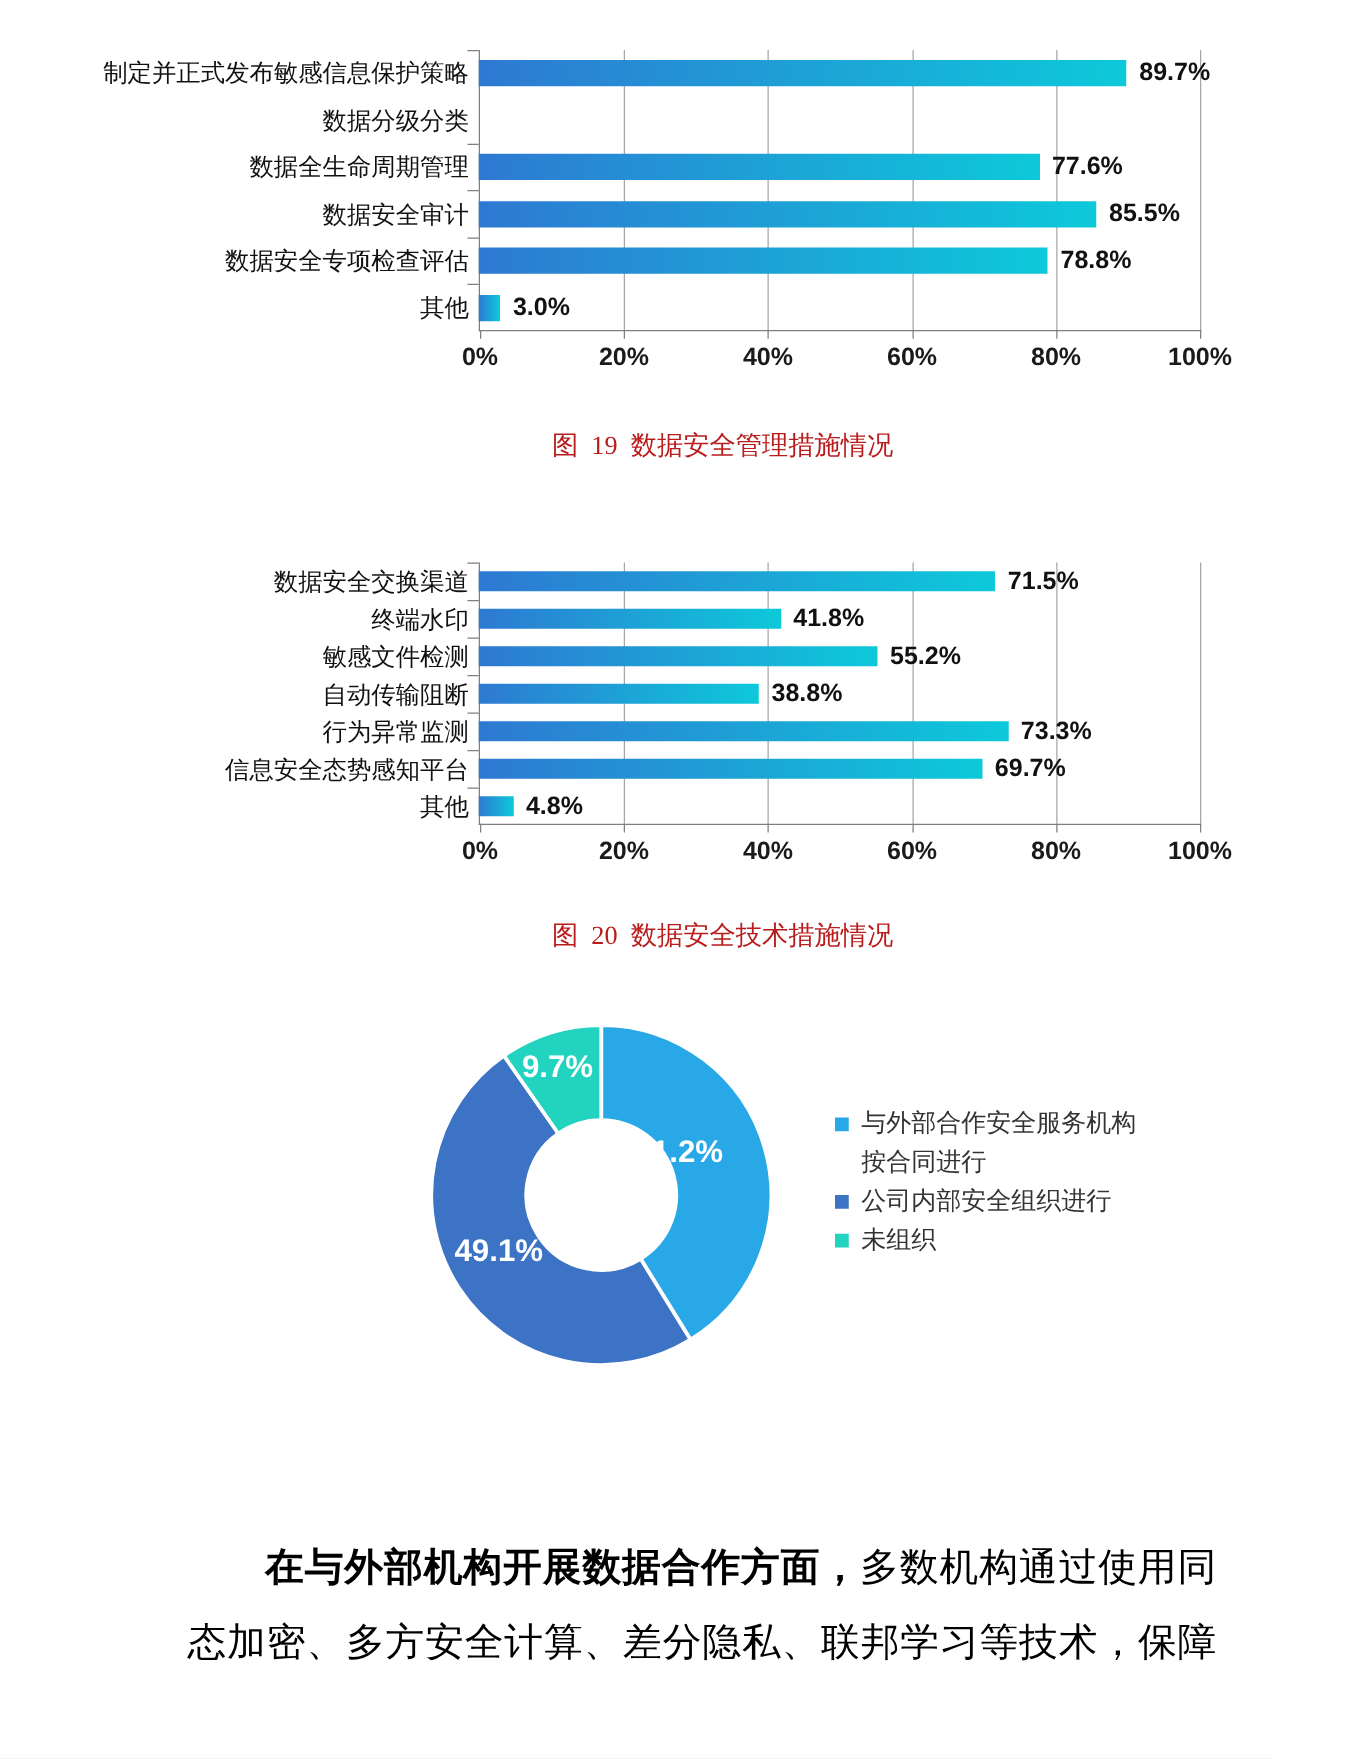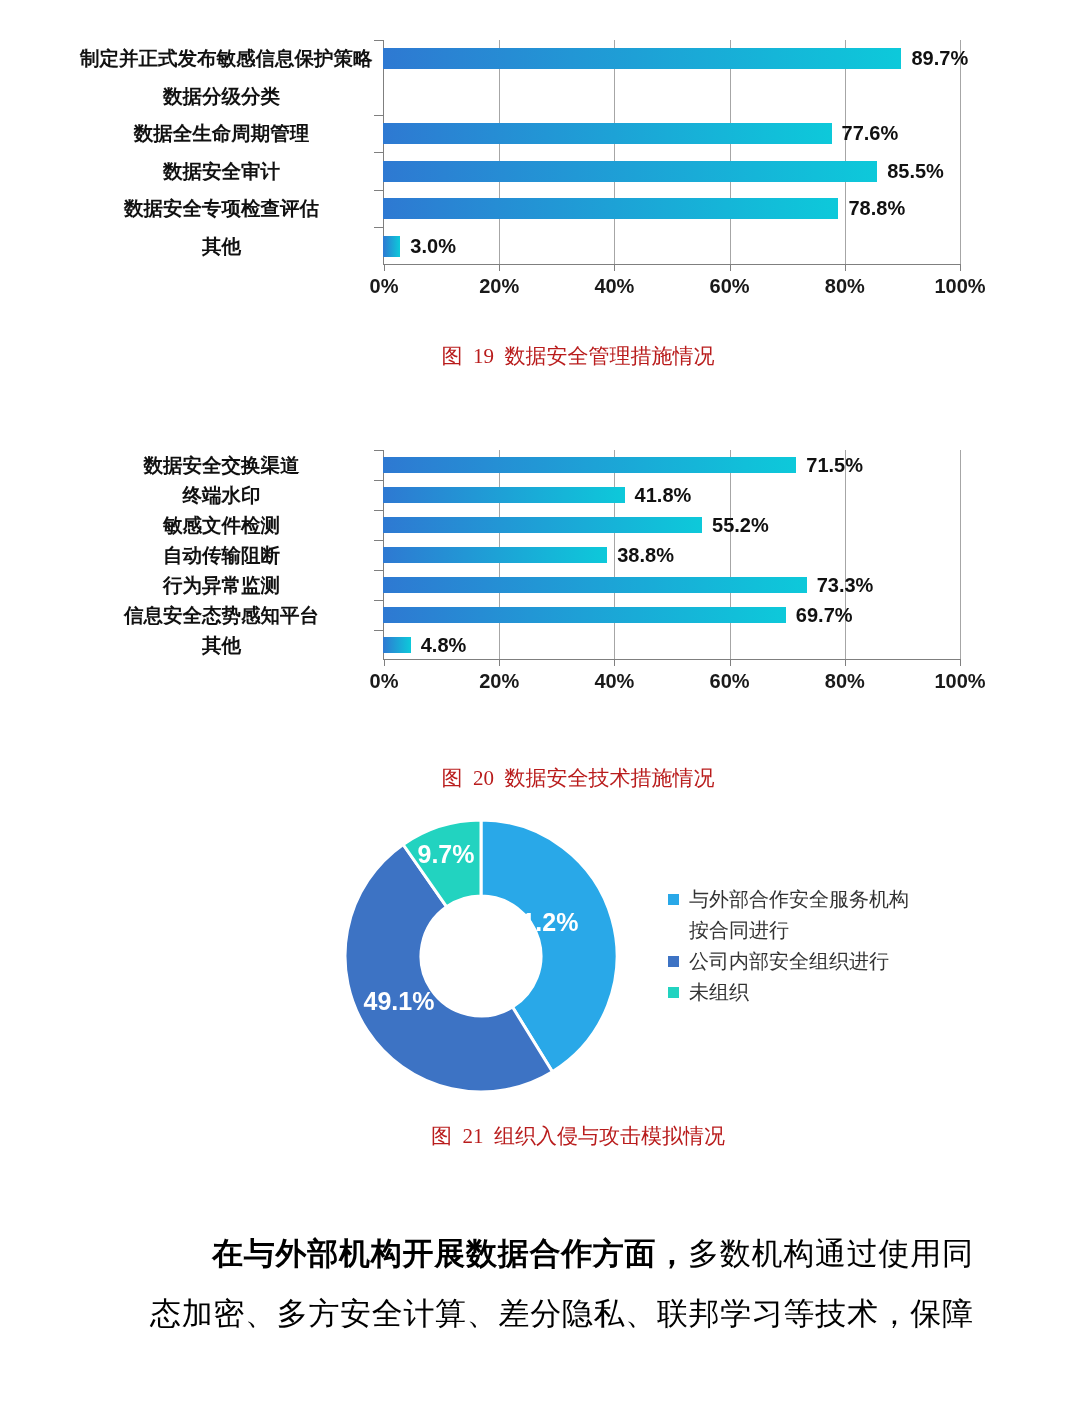--- a/index.html
+++ b/index.html
@@ -20,22 +20,22 @@
   .xt{position:absolute;top:100%;height:7px;width:1px;background:#7f7f7f;}
   .xl{
     position:absolute;top:calc(100% + 11px);transform:translateX(-50%);
     font-weight:bold;font-size:20px;white-space:nowrap;color:#1a1a1a;
   }
   .rows{position:relative;z-index:1;}
   .brow{display:flex;align-items:center;}
   .c1 .brow{height:37.5px;}
   .c2 .brow{height:30px;}
   .blabel{
-    width:303px;box-sizing:border-box;padding-right:20px;text-align:center;
-    font-weight:bold;font-size:19.5px;white-space:nowrap;color:#111;
+    width:303px;box-sizing:border-box;padding-right:8px;text-align:right;
+    font-weight:normal;font-size:19.5px;white-space:nowrap;color:#111;
   }
   .btrack{position:relative;width:578px;height:100%;display:flex;align-items:center;}
   .btrack::before{ 
     content:'';position:absolute;left:-9px;top:-0.5px;width:9px;height:1px;background:#7f7f7f;
   }
   .bbar{
     background:linear-gradient(90deg,#2E79D2 0%,#0DC9DA 100%);
     flex:0 0 auto;
   }
   .c1 .bbar{height:21px;}
@@ -204,21 +204,21 @@
       </div>
       <div class="brow">
         <div class="blabel">其他</div>
         <div class="btrack">
           <div class="bbar" style="width: 4.8%;"></div>
           <span class="bval">4.8%</span>
         </div>
       </div>
     </div>
   </div>
-  <div class="caption" style="top:764px;">图  20  数据安全技术措施情况</div>
+  <div class="caption" style="top:734px;">图  20  数据安全技术措施情况</div>
 
   <svg class="donut-svg" viewBox="0 0 280 280">
       <path d="M 140 4 A 136 136 0 0 1 211.4237496747362 255.73524952407809 L 171.51047779767774 191.05966890768153 A 60 60 0 0 0 140 80 Z" fill="#29A8E8" stroke="#ffffff" stroke-width="3"></path>
       <path d="M 211.4237496747362 255.73524952407809 A 136 136 0 0 1 62.14923091913569 28.486513131738448 L 105.65407246432457 90.80287344047284 A 60 60 0 0 0 171.51047779767774 191.05966890768153 Z" fill="#3D73C4" stroke="#ffffff" stroke-width="3"></path>
       <path d="M 62.14923091913569 28.486513131738448 A 136 136 0 0 1 140.00000000000009 4 L 140.00000000000003 80 A 60 60 0 0 0 105.65407246432457 90.80287344047284 Z" fill="#22D3C0" stroke="#ffffff" stroke-width="3"></path>
     </svg>
   <span class="dlabel" style="left:543px;top:922px;text-align:center;">41.2%</span>
   <span class="dlabel" style="left:399px;top:1001px;">49.1%</span>
   <span class="dlabel" style="left:446px;top:854px;">9.7%</span>
 
@@ -229,21 +229,20 @@
     </div>
     <div class="litem">
       <span class="lmark" style="background:#3D73C4;"></span>
       <span class="ltext">公司内部安全组织进行</span>
     </div>
     <div class="litem gap-before">
       <span class="lmark" style="background:#22D3C0;"></span>
       <span class="ltext">未组织</span>
     </div>
   </div>
-  <div class="caption" style="top:1122px;">图  21  组织入侵与攻击模拟情况</div>
 
   <div class="para">
     <div class="pline first"><span class="pbold">在与外部机构开展数据合作方面，</span><span>多数机构通过使用同</span></div>
     <div class="pline">态加密、多方安全计算、差分隐私、联邦学习等技术，保障</div>
   </div>
 
 
 </div>
 
 </body></html>

